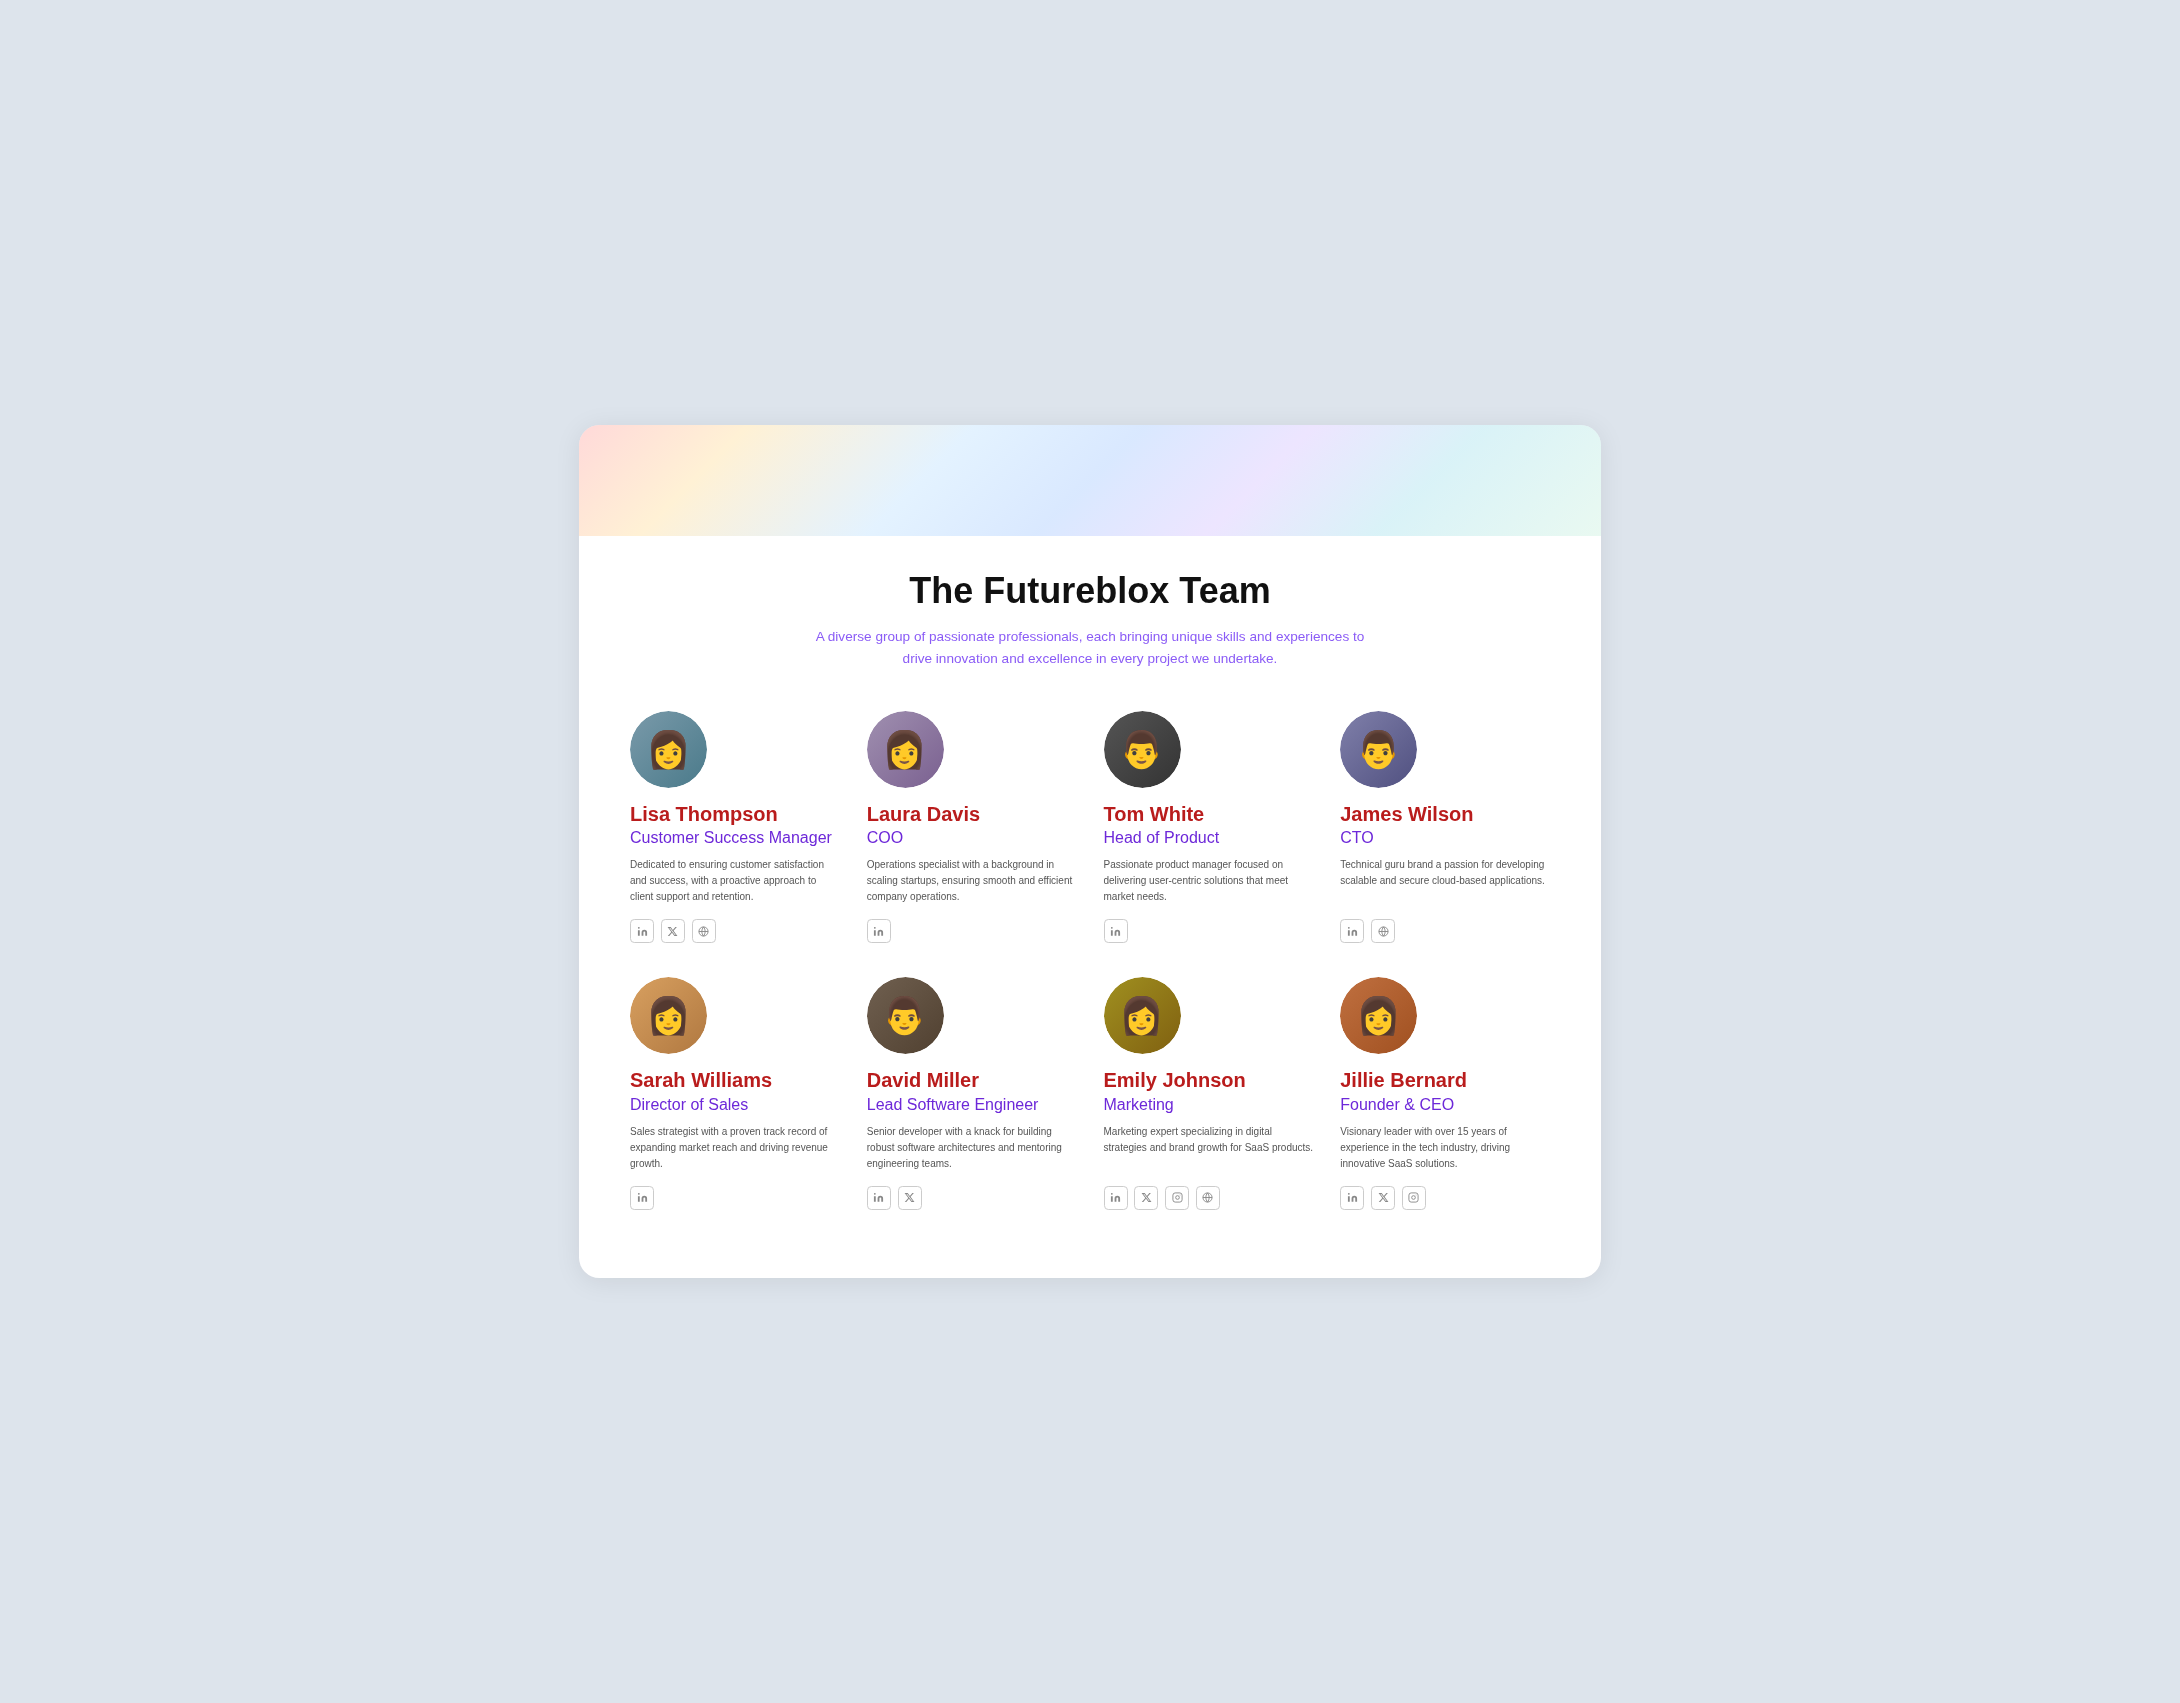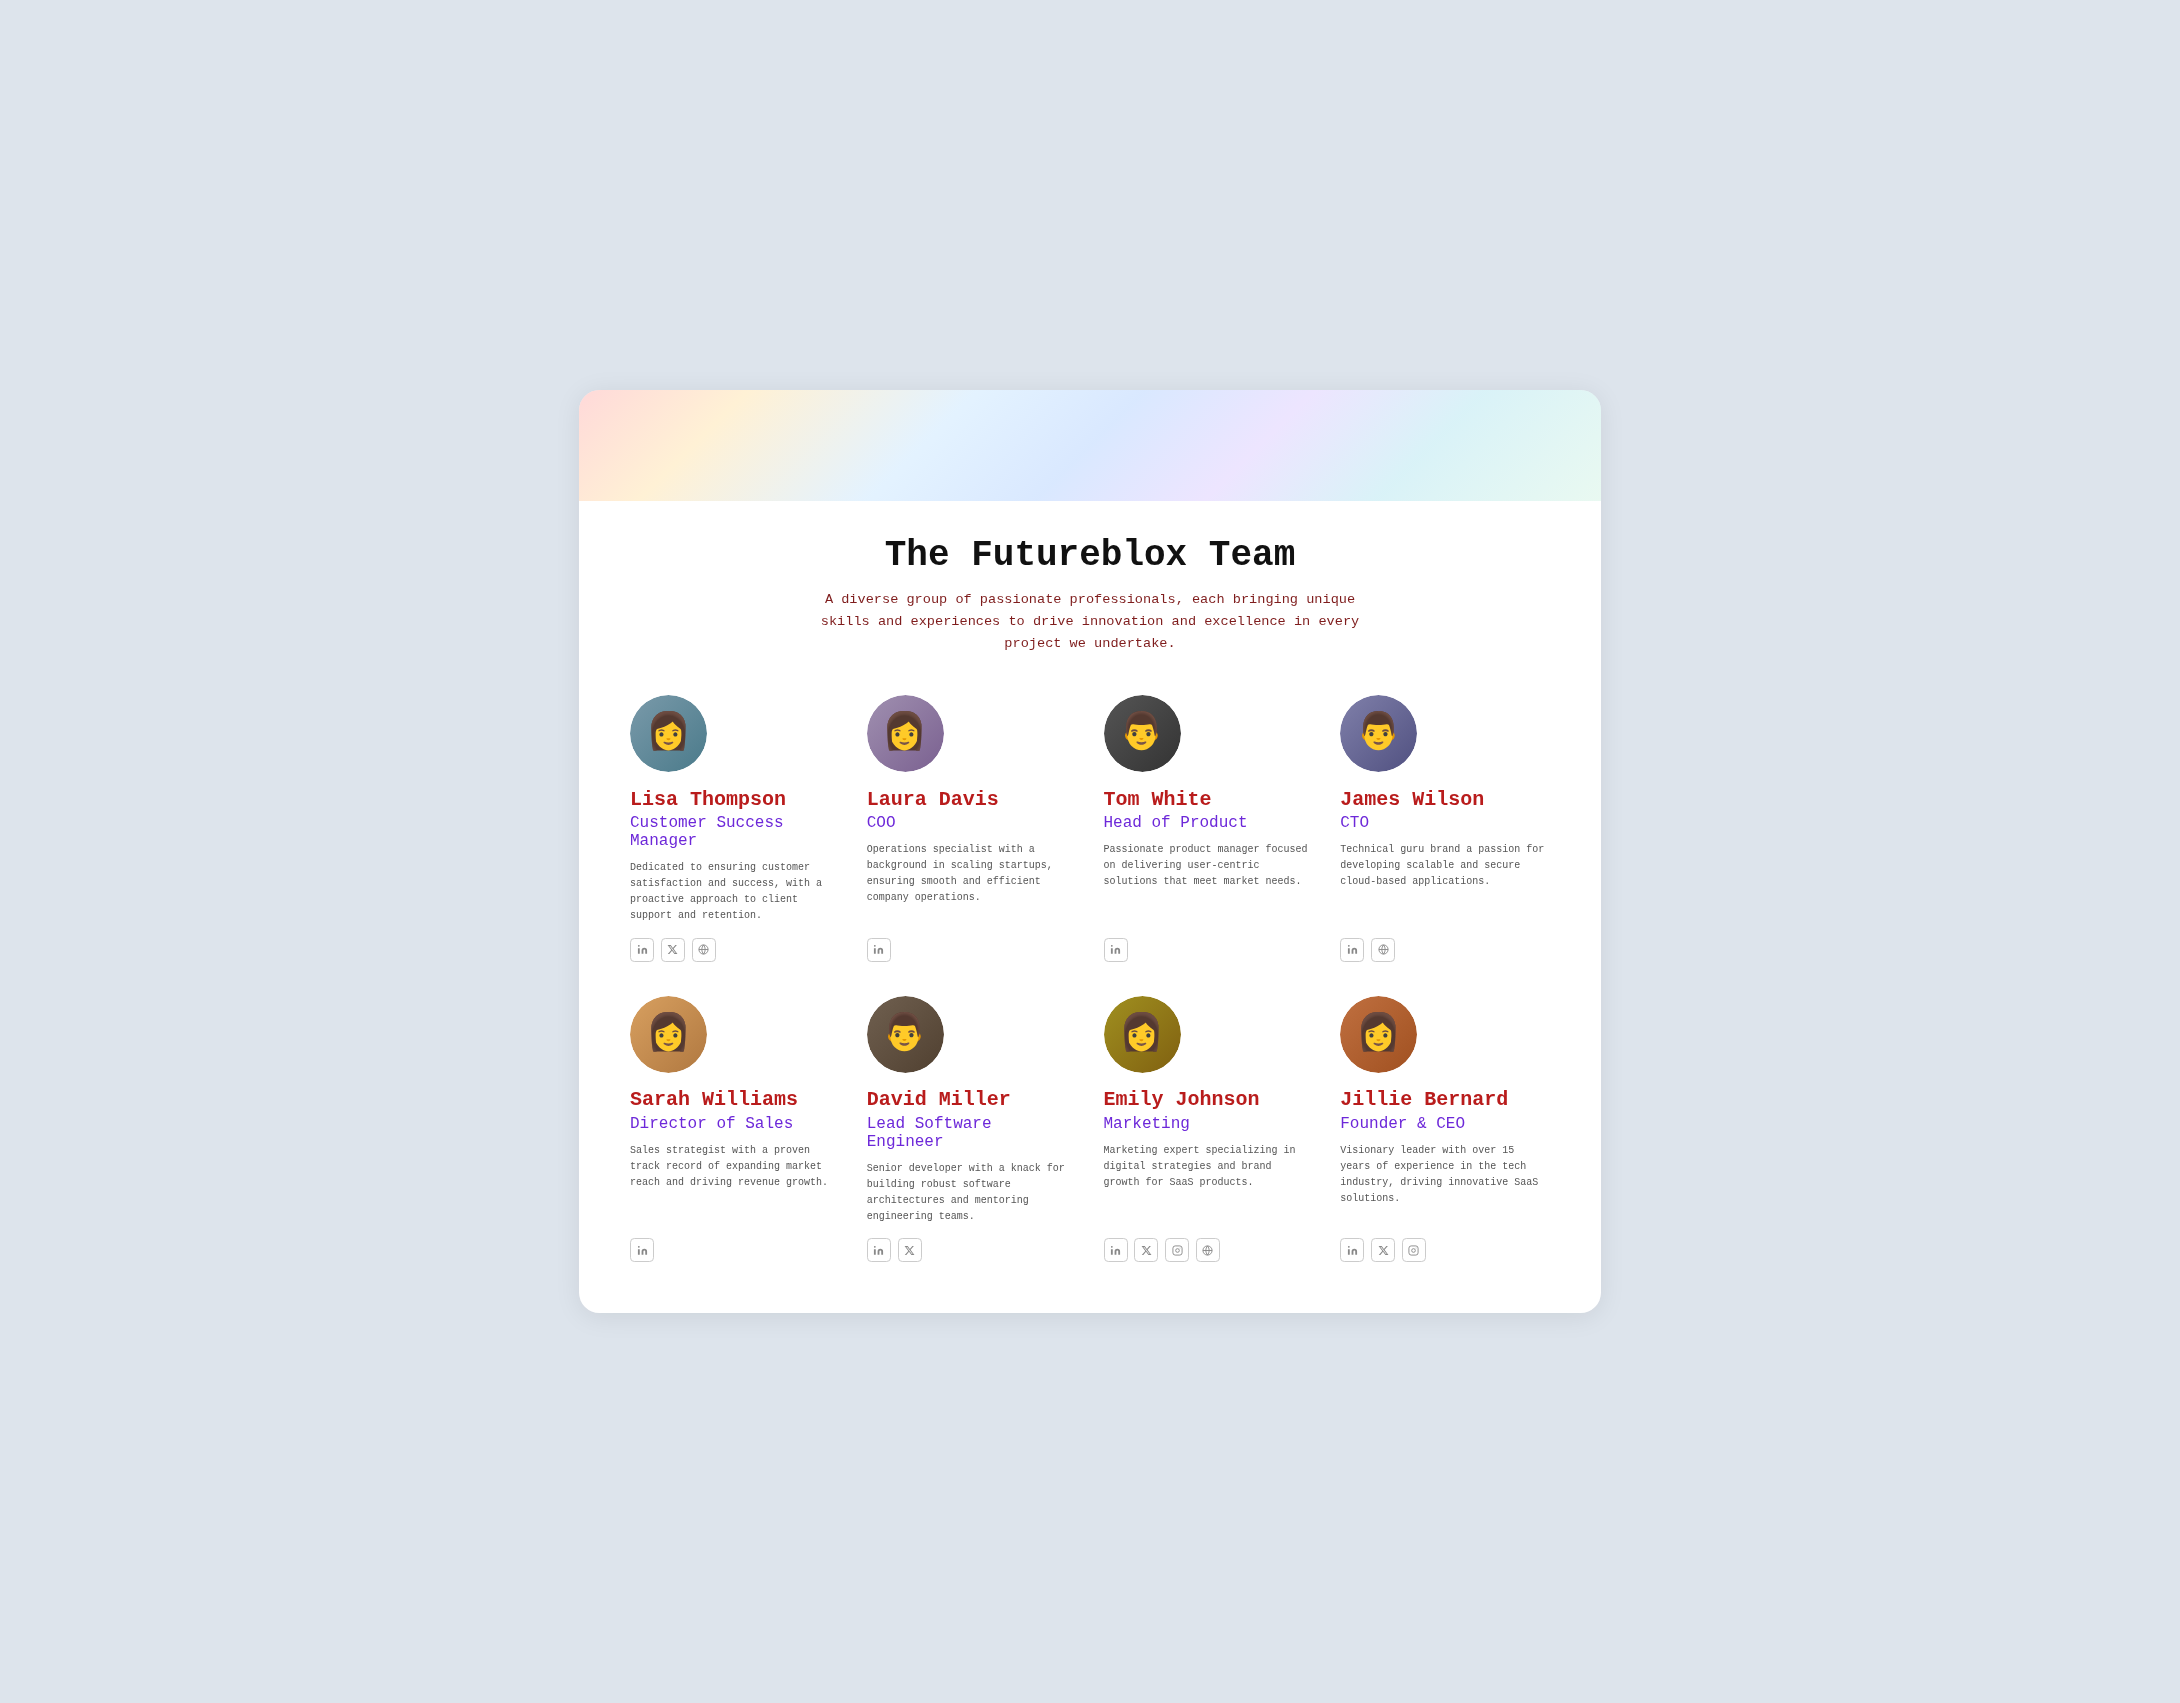--- a/index.html
+++ b/index.html
@@ -26,36 +26,35 @@
         rgba(255,180,180,0.5) 0%,
         rgba(255,220,150,0.4) 15%,
         rgba(200,230,255,0.5) 35%,
         rgba(180,210,255,0.5) 50%,
         rgba(210,190,255,0.4) 65%,
         rgba(180,230,240,0.5) 80%,
         rgba(200,240,220,0.4) 100%
       );
     }
     .content {
-      padding: 0 51px 51px 51px;
-      font-family: Liberation Mono, monospace;
+      padding: 0 51px 68px 51px;
     }
     .header {
       text-align: center;
       padding: 34px 0 41px 0;
     }
     .header h1 {
       font-size: 36px;
       font-weight: 800;
       color: #111;
       margin-bottom: 13.6px;
     }
     .header p {
       font-size: 13.6px;
-      color: #7f1d1d;
+      color: #8b5cf6;
       line-height: 1.6;
       max-width: 579px;
       margin: 0 auto;
     }
     .team-grid {
       display: grid;
       grid-template-columns: repeat(4, 1fr);
       gap: 34px 27px;
     }
     .team-member {

